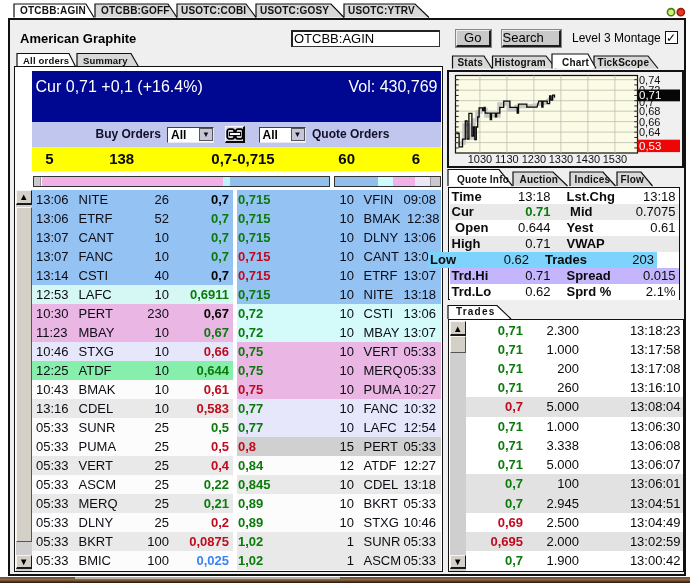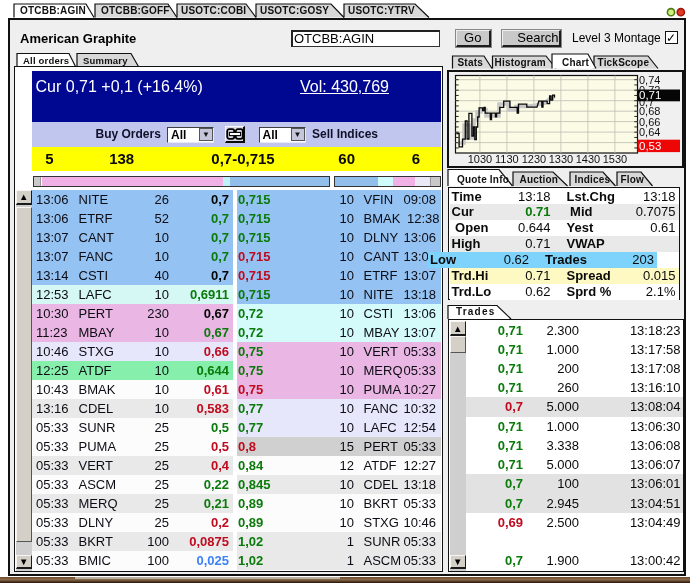--- a/index.html
+++ b/index.html
@@ -24,49 +24,49 @@
       <text x="101" y="14.2" font-size="10" font-weight="bold" letter-spacing="0.2" fill="#111" font-family="Liberation Sans">OTCBB:GOFF</text>
       <text x="181" y="14.2" font-size="10" font-weight="bold" letter-spacing="0.2" fill="#111" font-family="Liberation Sans">USOTC:COBI</text>
       <text x="260" y="14.2" font-size="10" font-weight="bold" letter-spacing="0.2" fill="#111" font-family="Liberation Sans">USOTC:GOSY</text>
       <text x="348" y="14.2" font-size="10" font-weight="bold" letter-spacing="0.2" fill="#111" font-family="Liberation Sans">USOTC:YTRV</text>
       <circle cx="671" cy="12.2" r="3.6" fill="#cdf07e" stroke="#4f7d12" stroke-width="1.6"></circle>
       <circle cx="680.8" cy="12.2" r="3.6" fill="#e33824" stroke="#9c1d10" stroke-width="1.6"></circle>
     </svg>
 <div class="abs b" style="left:20px;top:30px;height:17px;line-height:17px;font-size:13px;">American Graphite</div>
 <div class="abs" style="left:291px;top:29.5px;width:149px;height:17px;background:#fff;border:1px solid #333;border-top:2px solid #222;border-left:2px solid #222;font-size:13px;line-height:14px;padding-left:1px;">OTCBB:AGIN</div>
 <div class="abs" style="left:455.5px;top:30px;width:35.5px;height:17px;background:#c9c9c9;border-top:1px solid #efefef;border-left:1px solid #efefef;border-right:2px solid #1c1c1c;border-bottom:2px solid #1c1c1c;outline:1px solid #888;text-align:center;font-size:13px;line-height:14px;">Go</div>
-<div class="abs" style="left:501.5px;top:30px;width:59px;height:17px;background:#c9c9c9;border-top:1px solid #efefef;border-left:1px solid #efefef;border-right:2px solid #1c1c1c;border-bottom:2px solid #1c1c1c;outline:1px solid #888;text-align:right;font-size:13px;line-height:14px;">Search</div>
+<div class="abs" style="left:501.5px;top:30px;width:59px;height:17px;background:#c9c9c9;border-top:1px solid #efefef;border-left:1px solid #efefef;border-right:2px solid #1c1c1c;border-bottom:2px solid #1c1c1c;outline:1px solid #888;text-align:left;font-size:13px;line-height:14px;">Search</div>
 <div class="abs" style="left:572px;top:30px;height:17px;line-height:17px;font-size:12px;">Level 3 Montage</div>
 <div class="abs" style="left:664.5px;top:31px;width:13px;height:13px;background:#fff;border:1px solid #111;font-size:12px;line-height:12px;text-align:center;">✓</div>
 <svg class="abs" style="left:0;top:52px;" width="200" height="16" viewBox="0 0 200 16">
       <path d="M 77,15.5 L 77,1.5 L 131,1.5 L 139,15.5" fill="#d8d8d8" stroke="#111" stroke-width="1.2"></path>
       <path d="M 17,15.5 L 17,1.5 L 69,1.5 L 76,15.5" fill="#fff" stroke="#111" stroke-width="1.2"></path>
       <text x="23" y="11.8" font-size="9.5" font-weight="bold" letter-spacing="0.2" fill="#111" font-family="Liberation Sans">All orders</text>
       <text x="83" y="11.8" font-size="9.5" font-weight="bold" letter-spacing="0.2" fill="#111" font-family="Liberation Sans">Summary</text>
     </svg>
 <div class="abs" style="left:14px;top:66px;width:429px;height:506px;border:1.5px solid #111;background:#fff;"></div>
 <div class="abs" style="left:32px;top:71px;width:409px;height:51px;background:#000891;"></div>
 <div class="abs" style="left:35.5px;top:78px;height:18px;line-height:18px;font-size:16px;color:#fff;">Cur 0,71 +0,1 (+16.4%)</div>
-<div class="abs" style="left:300px;top:78px;width:137.5px;height:18px;line-height:18px;font-size:16px;color:#fff;text-align:left;text-decoration:underline;">Vol: 430,769</div>
+<div class="abs" style="left:300px;top:78px;width:137.5px;height:18px;line-height:18px;font-size:16px;color:#fff;text-align:right;">Vol: 430,769</div>
 <div class="abs" style="left:32px;top:122px;width:409px;height:25px;background:#c1c6ef;"></div>
 <div class="abs b" style="left:95.5px;top:126px;height:17px;line-height:17px;font-size:12px;color:#101028;">Buy Orders</div>
 <div class="abs" style="left:167px;top:127px;width:47px;height:15.5px;background:#fff;border-top:1.5px solid #404040;border-left:1.5px solid #404040;border-right:1px solid #e8e8f4;border-bottom:1px solid #e8e8f4;">
       <div class="abs b" style="left:3px;top:0;font-size:12px;line-height:15px;">All</div>
       <div class="abs" style="right:0;top:0;width:14px;height:12.5px;background:#c6c6da;border:1px solid #555;font-size:8px;line-height:11px;text-align:center;color:#111;">▼</div>
     </div>
 <div class="abs" style="left:258.5px;top:127px;width:47px;height:15.5px;background:#fff;border-top:1.5px solid #404040;border-left:1.5px solid #404040;border-right:1px solid #e8e8f4;border-bottom:1px solid #e8e8f4;">
       <div class="abs b" style="left:3px;top:0;font-size:12px;line-height:15px;">All</div>
       <div class="abs" style="right:0;top:0;width:14px;height:12.5px;background:#c6c6da;border:1px solid #555;font-size:8px;line-height:11px;text-align:center;color:#111;">▼</div>
     </div>
 <div class="abs" style="left:224.5px;top:126px;width:20.5px;height:17px;background:#d8d8e2;border-top:1px solid #f6f6fc;border-left:1px solid #f6f6fc;border-right:2px solid #0a0a0a;border-bottom:2px solid #0a0a0a;"><svg width="18" height="14" viewBox="0 0 18 14">
         <rect x="1.2" y="2.2" width="7" height="9.6" rx="2" fill="none" stroke="#000" stroke-width="1.8"></rect>
         <rect x="9.8" y="2.2" width="7" height="9.6" rx="2" fill="none" stroke="#000" stroke-width="1.8"></rect>
         <rect x="3.4" y="5.4" width="11.2" height="3.2" fill="#fff" stroke="#000" stroke-width="1.1"></rect>
       </svg></div>
-<div class="abs b" style="left:312px;top:126px;height:17px;line-height:17px;font-size:12px;color:#101028;">Sell Indices</div>
+<div class="abs b" style="left:312px;top:126px;height:17px;line-height:17px;font-size:12px;color:#101028;">Quote Orders</div>
 <div class="abs" style="left:32px;top:147px;width:409px;height:24px;background:#ffff00;"></div>
 <div class="abs b" style="left:49.5px;top:150px;height:18px;line-height:18px;font-size:15px;transform:translateX(-50%);color:#090909;">5</div>
 <div class="abs b" style="left:121.7px;top:150px;height:18px;line-height:18px;font-size:15px;transform:translateX(-50%);color:#090909;">138</div>
 <div class="abs b" style="left:243px;top:150px;height:18px;line-height:18px;font-size:15px;transform:translateX(-50%);color:#090909;">0,7-0,715</div>
 <div class="abs b" style="left:346.7px;top:150px;height:18px;line-height:18px;font-size:15px;transform:translateX(-50%);color:#090909;">60</div>
 <div class="abs b" style="left:416px;top:150px;height:18px;line-height:18px;font-size:15px;transform:translateX(-50%);color:#090909;">6</div>
 <div class="abs" style="left:33px;top:176px;width:297px;height:10.5px;border:1px solid #333;background:#fff;">
       <div class="abs" style="left:0;top:0;width:6.5px;height:100%;background:#c9c9c9;border-right:1px solid #999;"></div>
       <div class="abs" style="left:8px;top:0;width:181px;height:100%;background:#f0b2e6;"></div>
       <div class="abs" style="left:189px;top:0;width:6.5px;height:100%;background:#bff2f8;"></div>
@@ -430,21 +430,21 @@
       <span class="" style="right:128px;">0.71</span>
       <span class="b" style="left:117px;">VWAP</span>
       <span style="right:3px;"></span>
     </div>
 <div class="qrow abs" style="left:428px;top:252.10px;width:229px;height:15.90px;background:#7dd3fc;color:#0a0a0a;">
       <span class="b" style="left:2px;">Low</span>
       <span class="" style="right:128px;">0.62</span>
       <span class="b" style="left:117px;">Trades</span>
       <span style="right:3px;">203</span>
     </div>
-<div class="qrow abs" style="left:449.5px;top:268.00px;width:229px;height:15.90px;background:#fef9c3;color:#0a0a0a;">
+<div class="qrow abs" style="left:449.5px;top:268.00px;width:229px;height:15.90px;background:#c4b5fd;color:#0a0a0a;">
       <span class="b" style="left:2px;">Trd.Hi</span>
       <span class="" style="right:128px;">0.71</span>
       <span class="b" style="left:117px;">Spread</span>
       <span style="right:3px;">0.015</span>
     </div>
 <div class="qrow abs" style="left:449.5px;top:283.90px;width:229px;height:15.90px;background:#fff;color:#0a0a0a;">
       <span class="b" style="left:2px;">Trd.Lo</span>
       <span class="" style="right:128px;">0.62</span>
       <span class="b" style="left:117px;">Sprd %</span>
       <span style="right:3px;">2.1%</span>
@@ -502,20 +502,25 @@
 <div class="trow abs" style="left:465.5px;top:493.57px;width:217.5px;height:19.23px;background:#e2e2e2;color:#0a0a0a;">
       <span class="b" style="right:160px;color:#0a7a0a;">0,7</span>
       <span style="right:104px;">2.945</span>
       <span style="right:2.5px;">13:04:51</span>
     </div>
 <div class="trow abs" style="left:465.5px;top:512.80px;width:217.5px;height:19.23px;background:#fff;color:#0a0a0a;">
       <span class="b" style="right:160px;color:#c00a1e;">0,69</span>
       <span style="right:104px;">2.500</span>
       <span style="right:2.5px;">13:04:49</span>
     </div>
+<div class="trow abs" style="left:465.5px;top:532.03px;width:217.5px;height:19.23px;background:#e2e2e2;color:#0a0a0a;">
+      <span class="b" style="right:160px;color:#c00a1e;">0,695</span>
+      <span style="right:104px;">2.000</span>
+      <span style="right:2.5px;">13:02:59</span>
+    </div>
 <div class="trow abs" style="left:465.5px;top:551.26px;width:217.5px;height:19.23px;background:#fff;color:#0a0a0a;">
       <span class="b" style="right:160px;color:#0a7a0a;">0,7</span>
       <span style="right:104px;">1.900</span>
       <span style="right:2.5px;">13:00:42</span>
     </div>
 <div class="abs" style="left:450px;top:320.5px;width:15.5px;height:250px;background:#cfcfcf;"></div>
 <div class="abs" style="left:450px;top:320.5px;width:15.5px;height:15px;background:#d4d0c8;border-top:1.5px solid #f6f5f2;border-left:1.5px solid #f6f5f2;border-right:1.5px solid #1a1a1a;border-bottom:2px solid #1a1a1a;text-align:center;font-size:9.5px;line-height:13px;color:#000;">▲</div>
 <div class="abs" style="left:450px;top:336px;width:15.5px;height:17px;background:#d4d0c8;border-top:1.5px solid #f6f5f2;border-left:1.5px solid #f6f5f2;border-right:1.5px solid #555;border-bottom:1.5px solid #555;"></div>
 <div class="abs" style="left:450px;top:555px;width:15.5px;height:13.5px;background:#d4d0c8;border-top:1.5px solid #f6f5f2;border-left:1.5px solid #f6f5f2;border-right:1.5px solid #1a1a1a;border-bottom:2px solid #1a1a1a;text-align:center;font-size:9.5px;line-height:11.5px;color:#000;">▼</div>
 </div>

